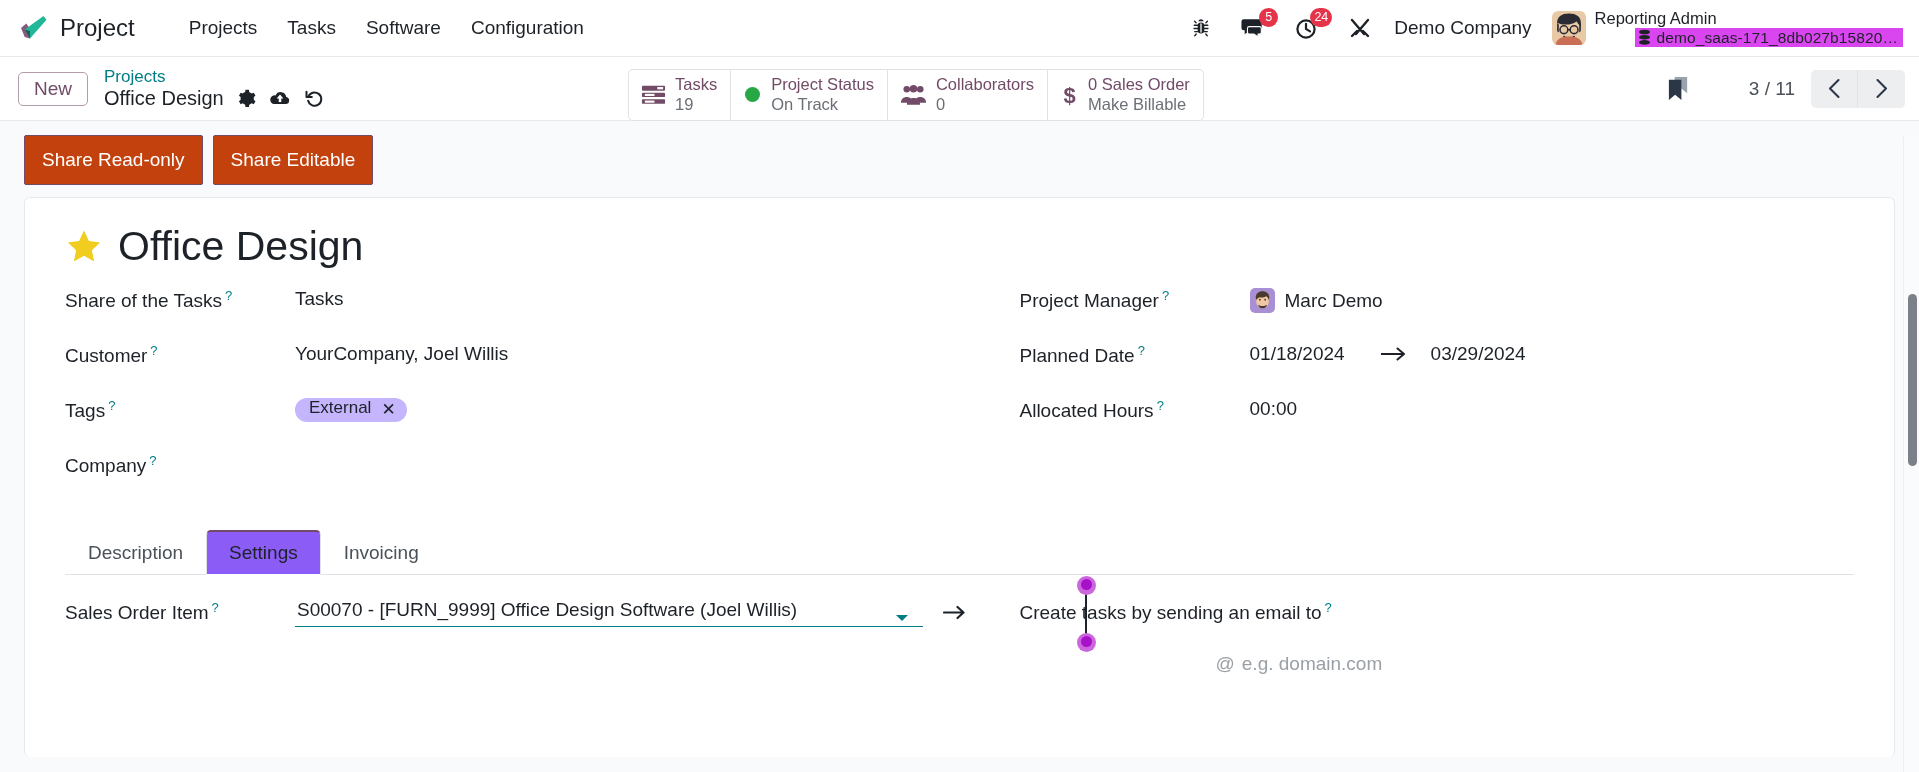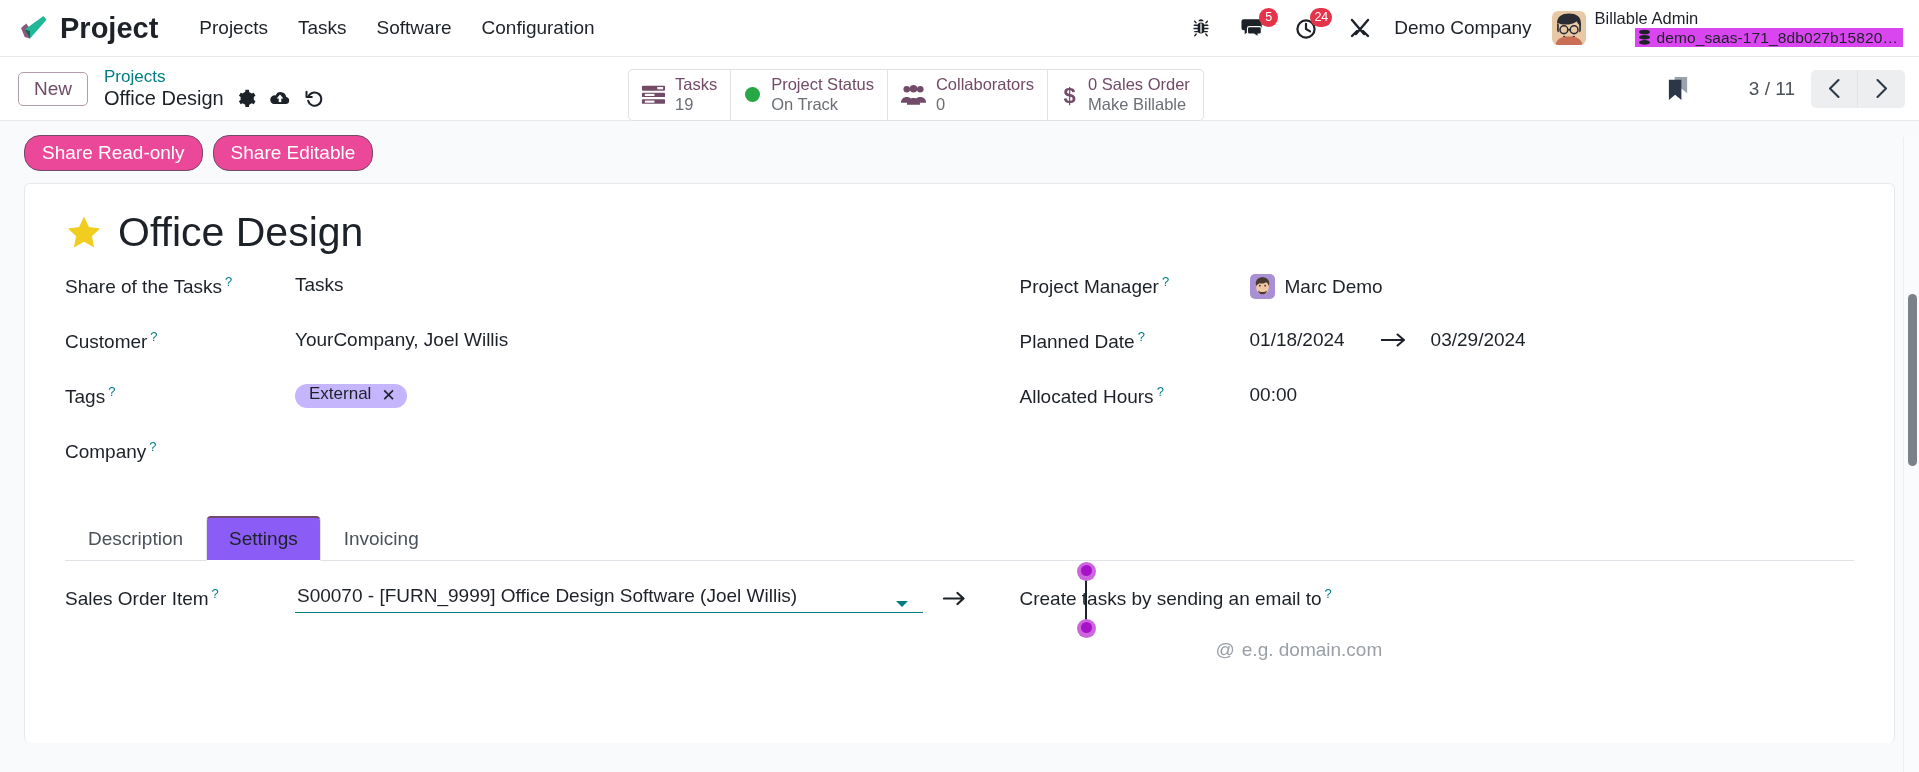--- a/index.html
+++ b/index.html
@@ -12,21 +12,21 @@
     color: #1d2228;
   }
   .app { position: relative; width: 1919px; height: 772px; background:#f9fafb; }
 
   
   .navbar {
     height: 57px; background:#ffffff; display:flex; align-items:center;
     padding: 0 16px 0 18px; border-bottom:1px solid #e7e9ed; position:relative; z-index:5;
   }
   .brand-logo { width:30px; height:30px; margin-right:12px; flex:none; }
-  .brand-name { font-size:29px; font-weight:700; color:#1d2228; margin-right:26px; white-space:nowrap; }
+  .brand-name { font-size:24px; font-weight:400; color:#1d2228; margin-right:39px; white-space:nowrap; }
   .nav-item { font-size:19px; color:#1d2228; padding:4px 15px; white-space:nowrap; cursor:pointer; }
   .nav-right { margin-left:auto; display:flex; align-items:center; gap:0; }
   .nav-ico-btn { position:relative; padding:0 14px; display:flex; align-items:center; cursor:pointer; height:40px; }
   .badge {
     position:absolute; top:0px; right:2px;
     background:#e4344a; color:#fff; border-radius:999px;
     font-size:12.5px; line-height:1; min-width:19px; height:19px;
     display:flex; align-items:center; justify-content:center; padding:0 4px;
     font-weight:400;
   }
@@ -75,22 +75,22 @@
   .pager-btn {
     width:47px; height:38px; background:#eceef0; border:none; cursor:pointer;
     display:flex; align-items:center; justify-content:center;
   }
   .pager-btn:first-child { border-radius:5px 0 0 5px; border-right:1px solid #e0e2e6; }
   .pager-btn:last-child { border-radius:0 5px 5px 0; }
 
   
   .sharebar { background:#f9fafb; padding:14px 0 12px 24px; display:flex; gap:10px; }
   .btn-share {
-    background:#ec4899; color:#fff; border:1px solid #714b67; border-radius:16px;
-    font-size:19px; padding:6px 17px; cursor:pointer; font-family:"Liberation Sans", sans-serif;
+    background:#c2410c; color:#fff; border:1px solid #714b67; border-radius:2px;
+    font-size:19px; padding:13px 17px; cursor:pointer; font-family:"Liberation Sans", sans-serif;
     white-space:nowrap;
   }
 
   
   .sheet-wrap { padding:0 24px; }
   .sheet {
     background:#fff; border:1px solid #e7e9ed; border-radius:6px;
     border-bottom:none; padding:26px 40px 0 40px; min-height:560px;
   }
   .title-row { display:flex; align-items:center; gap:15px; margin-bottom:16px; }
@@ -231,21 +231,21 @@
           <rect width="40" height="40" rx="6" fill="#e8c9a6"></rect>
           <path d="M6 14c0-7 5-11 14-11s14 4 14 11v4c-3-2-5-6-5-6s-4 4-12 4c-5 0-8-1-11-2z" fill="#2b2b33"></path>
           <path d="M6 14v8c0 2 1 3 2 3v-9zM34 14v8c0 2-1 3-2 3v-9z" fill="#2b2b33"></path>
           <circle cx="14" cy="22" r="4.6" fill="none" stroke="#2b2b33" stroke-width="1.8"></circle>
           <circle cx="26" cy="22" r="4.6" fill="none" stroke="#2b2b33" stroke-width="1.8"></circle>
           <path d="M18.6 22h2.8" stroke="#2b2b33" stroke-width="1.8"></path>
           <path d="M14 30c2.5 2.6 9.5 2.6 12 0" stroke="#2b2b33" stroke-width="1.8" fill="none" stroke-linecap="round"></path>
           <path d="M4 40c1-7 7-10 16-10s15 3 16 10z" fill="#ca6f55"></path>
         </svg>
         <div class="user-lines">
-          <span class="user-name">Billable Admin</span>
+          <span class="user-name">Reporting Admin</span>
           <span class="db-line">
             <svg width="15" height="17" viewBox="0 0 15 17">
               <ellipse cx="7.5" cy="3" rx="5.4" ry="2.3" fill="#1d2228"></ellipse>
               <ellipse cx="7.5" cy="8.2" rx="5.4" ry="2.3" fill="#1d2228"></ellipse>
               <ellipse cx="7.5" cy="13.4" rx="5.4" ry="2.3" fill="#1d2228"></ellipse>
             </svg>
             <span class="db-name">demo_saas-171_8db027b15820…</span>
           </span>
         </div>
       </div>

